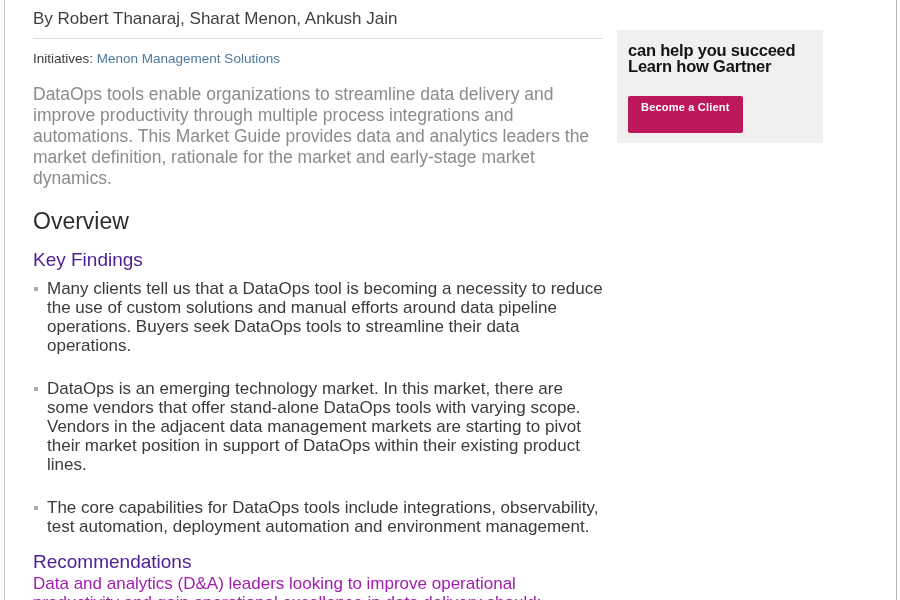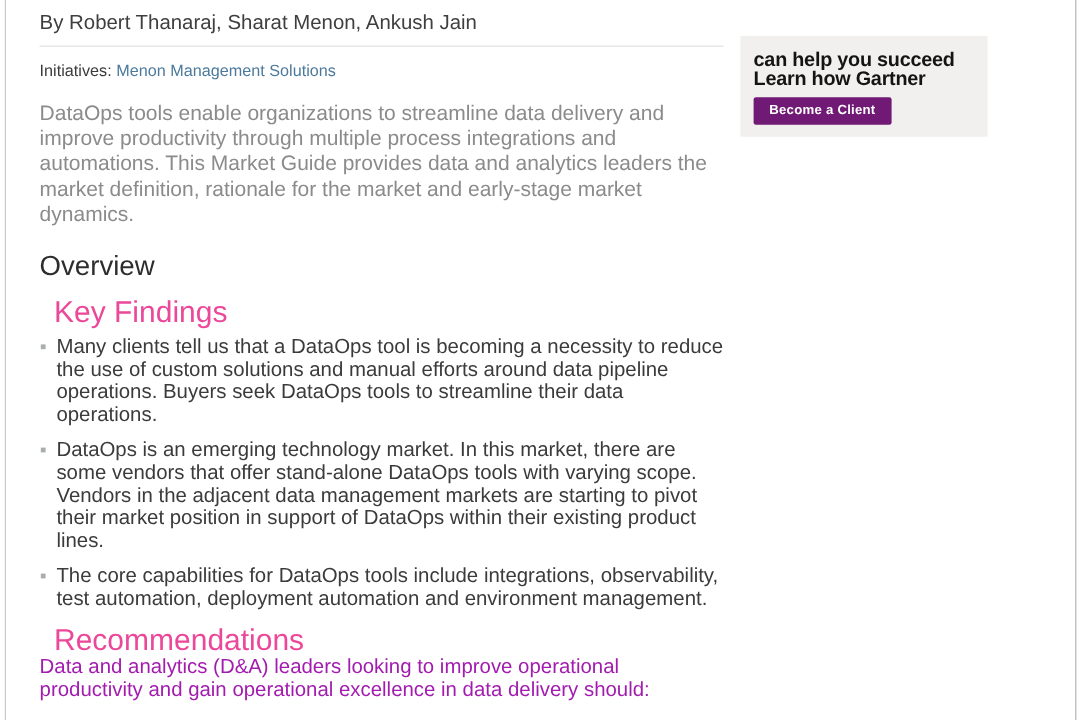--- a/index.html
+++ b/index.html
@@ -47,66 +47,66 @@
     font-size: 17.5px; line-height: 21px;
     color: #8b8b8b;
   }
 
   h1.overview {
     margin: 19px 0 0 0;
     font-size: 23px; line-height: 26px;
     font-weight: 400; color: #2d2d2d;
   }
   h2.section {
-    margin: 15px 0 0 12px;
-    font-size: 25px; line-height: 22px;
-    font-weight: 400; color: #ec4899;
+    margin: 15px 0 0 0;
+    font-size: 19px; line-height: 22px;
+    font-weight: 400; color: #4c1d95;
   }
 
   .body-text {
     margin-top: 1px;
     font-size: 17px; line-height: 19px; color: #a21caf;
   }
 
   ul.squares {
     list-style: none;
     margin: 8px 0 0 0; padding: 0;
   }
   ul.squares.second { margin-top: 10px; }
   ul.squares li {
     display: flex;
     font-size: 17px; line-height: 19px; color: #3b3b3b;
   }
-  ul.squares li + li { margin-top: 10px; }
+  ul.squares li + li { margin-top: 24px; }
   .sq {
     flex: 0 0 auto;
     width: 4px; height: 4px;
     margin: 8px 9px 0 1px;
     background: #a9adb0;
   }
 
   .promo-box {
     position: absolute; left: 617px; top: 30px; width: 206px;
     background: #f1f0ee;
     padding: 13px 11px 10px 11px;
   }
   .promo-heading {
     font-weight: 700; color: #141414;
     font-size: 16.5px; line-height: 15.5px;
     letter-spacing: -0.2px;
   }
   .promo-heading span { display: block; }
   .cta-button {
     display: inline-block;
-    margin-top: 7px;
-    background: #701a75;
+    margin-top: 22px;
+    background: #be185d;
     color: #ffffff;
     font-size: 11px; font-weight: 700; line-height: 12px;
     letter-spacing: 0.2px;
-    padding: 5px 13px 6px 13px;
+    padding: 5px 13px 20px 13px;
     border: none; border-radius: 2px;
     cursor: pointer;
     font-family: "Liberation Sans", "DejaVu Sans", sans-serif;
   }
 </style>
 </head>
 <body>
 
 <div class="page-edge left"></div>
 <div class="page-edge right"></div>

